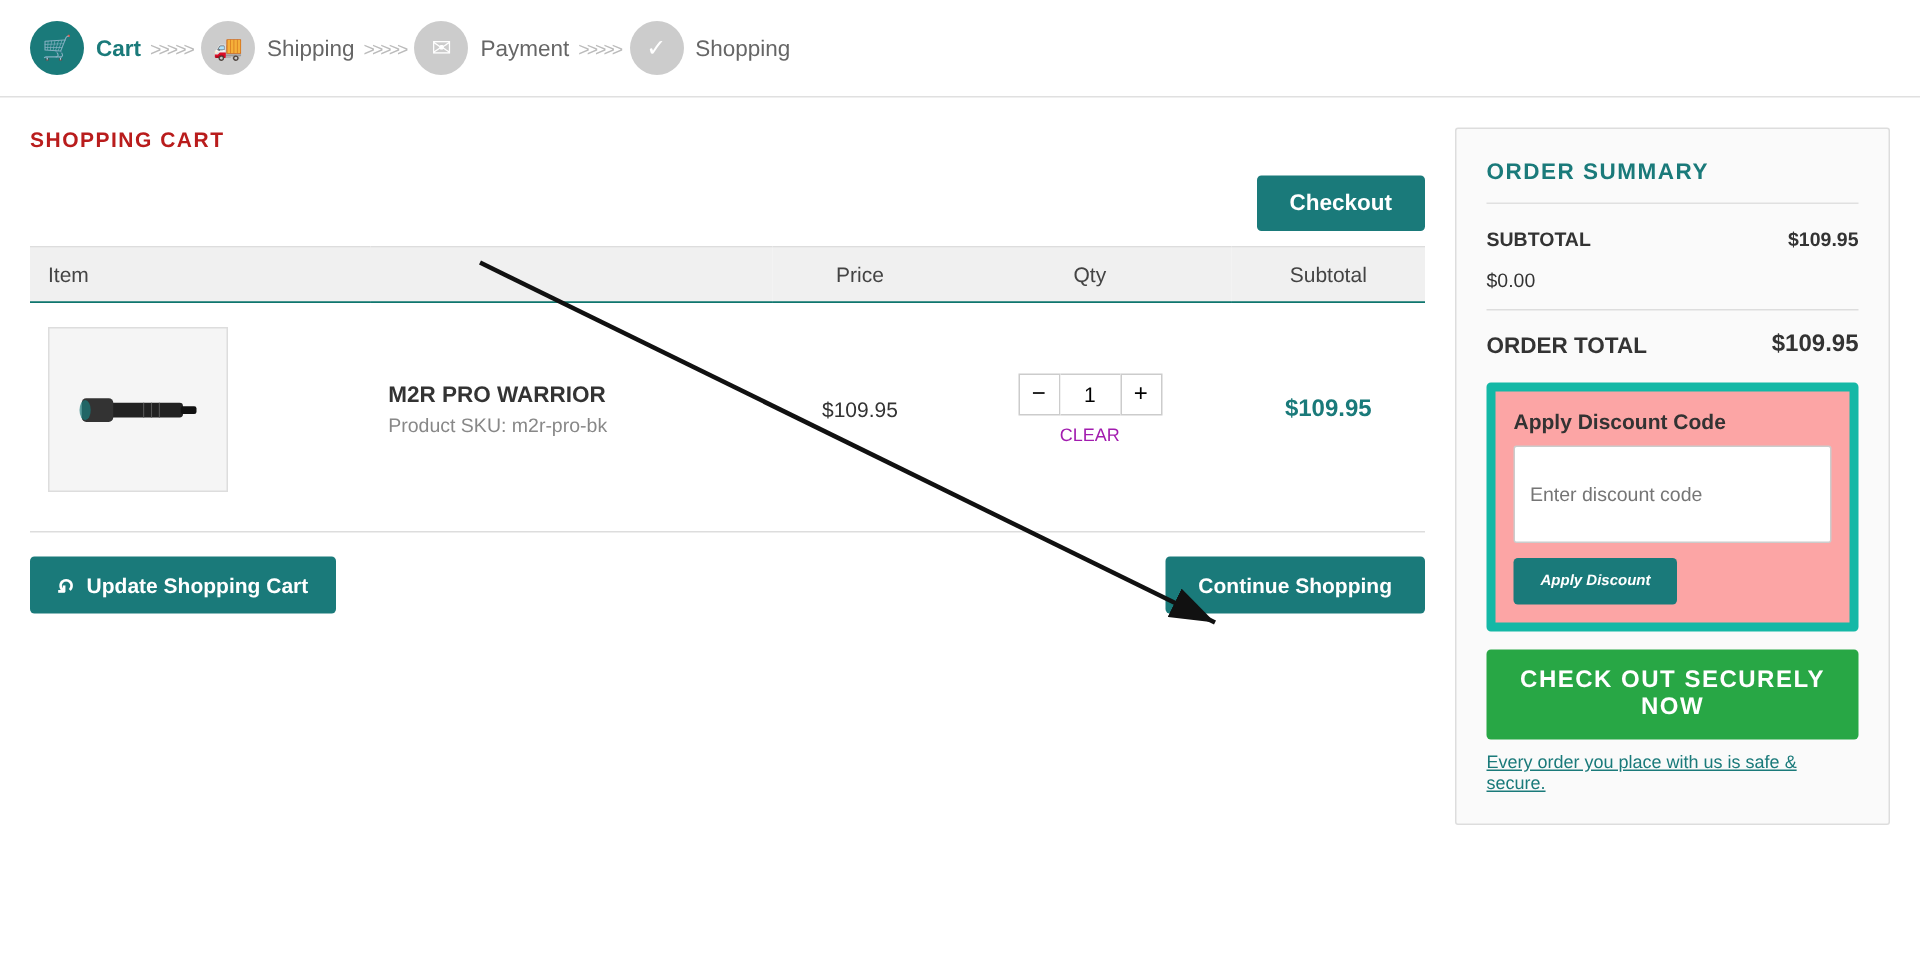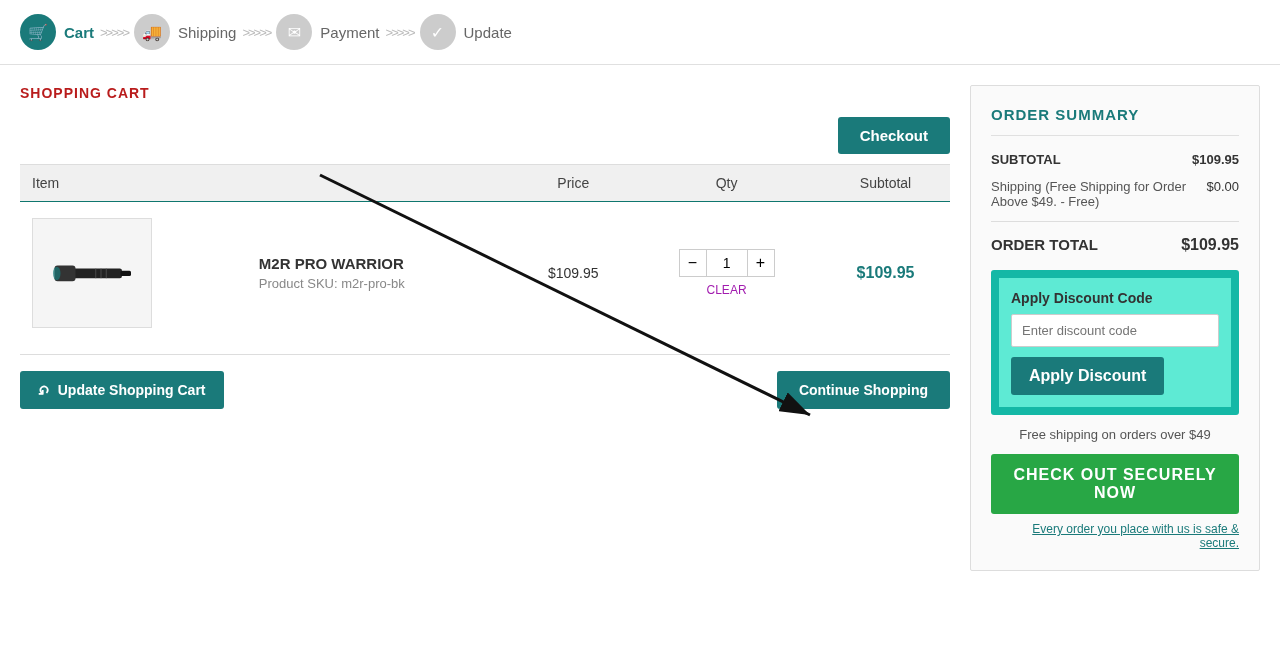--- a/index.html
+++ b/index.html
@@ -213,69 +213,70 @@
     .summary-row .label { color: #555; flex: 1; }
     .summary-row .label.bold { font-weight: bold; text-transform: uppercase; font-size: 13px; color: #333; }
     .summary-row .value { font-weight: bold; color: #333; white-space: nowrap; }
     .summary-row .value.muted { font-weight: normal; }
     .summary-divider {
       border: none; border-top: 1px solid #ddd; margin: 10px 0;
     }
     .order-total-row {
       display: flex;
       justify-content: space-between;
-      align-items: flex-start;
+      align-items: center;
       margin-bottom: 16px;
       padding-top: 4px;
     }
     .order-total-label {
       font-size: 15px;
       font-weight: bold;
       text-transform: uppercase;
       color: #333;
     }
     .order-total-value {
       font-size: 16px;
       font-weight: bold;
       color: #333;
     }
 
     
     .discount-box {
-      border: 8px solid #14b8a6;
+      border: 6px solid #14b8a6;
       border-radius: 3px;
       padding: 12px;
       margin-bottom: 12px;
-      background: #5eead4;
+      background: #fca5a5;
     }
     .discount-title {
       font-weight: bold;
       font-size: 14px;
       color: #333;
       margin-bottom: 8px;
     }
     .discount-input {
       width: 100%;
       border: 1px solid #ccc;
-      padding: 8px 10px;
+      padding: 24px 10px;
       font-size: 13px;
       border-radius: 2px;
       color: #aaa;
       outline: none;
     }
     .btn-apply-discount {
       background: #1a7a7a;
       color: #fff;
       border: none;
       padding: 10px 18px;
-      font-size: 16px;
+      font-size: 10px;
       font-weight: bold;
       cursor: pointer;
       border-radius: 3px;
       margin-top: 10px;
+      font-style: italic;
     }
 
     .free-shipping-note {
       text-align: center;
       font-size: 13px;
       color: #555;
       margin: 12px 0;
     }
 
     .btn-checkout-secure {
@@ -286,21 +287,21 @@
       padding: 12px 10px;
       font-size: 16px;
       font-weight: bold;
       cursor: pointer;
       border-radius: 3px;
       letter-spacing: 1px;
       text-transform: uppercase;
       margin-bottom: 8px;
     }
     .secure-note {
-      text-align: right;
+      text-align: left;
       font-size: 12px;
       color: #1a7a7a;
       text-decoration: underline;
       cursor: pointer;
     }
 
     
     .page-wrapper {
       position: relative;
     }
@@ -330,21 +331,21 @@
       <span>Shipping</span>
     </div>
     <span class="step-arrow">&gt;&gt;&gt;&gt;&gt;</span>
     <div class="step">
       <div class="step-icon">✉</div>
       <span>Payment</span>
     </div>
     <span class="step-arrow">&gt;&gt;&gt;&gt;&gt;</span>
     <div class="step">
       <div class="step-icon">✓</div>
-      <span>Update</span>
+      <span>Shopping</span>
     </div>
   </div>
 
   <svg class="arrow-svg" viewBox="0 0 860 380" xmlns="http://www.w3.org/2000/svg">
     <defs>
       <marker id="arrowhead" markerWidth="10" markerHeight="7" refX="10" refY="3.5" orient="auto">
         <polygon points="0 0, 10 3.5, 0 7" fill="#111"></polygon>
       </marker>
     </defs>
     <line x1="300" y1="80" x2="790" y2="320" stroke="#111" stroke-width="3" marker-end="url(#arrowhead)"></line>
@@ -427,38 +428,36 @@
 
     <div class="order-summary">
       <div class="summary-title">ORDER SUMMARY</div>
 
       <div class="summary-row">
         <span class="label bold">SUBTOTAL</span>
         <span class="value">$109.95</span>
       </div>
 
       <div class="summary-row">
-        <span class="label">Shipping (Free Shipping for Order Above $49. - Free)</span>
         <span class="value muted">$0.00</span>
       </div>
 
       <hr class="summary-divider">
 
       <div class="order-total-row">
         <span class="order-total-label">ORDER TOTAL</span>
         <span class="order-total-value">$109.95</span>
       </div>
 
       
       <div class="discount-box">
         <div class="discount-title">Apply Discount Code</div>
         <input class="discount-input" type="text" placeholder="Enter discount code" style="">
         <button class="btn-apply-discount">Apply Discount</button>
       </div>
 
-      <div class="free-shipping-note">Free shipping on orders over $49</div>
 
       <button class="btn-checkout-secure">CHECK OUT SECURELY NOW</button>
 
       <div class="secure-note">Every order you place with us is safe &amp; secure.</div>
     </div>
   </div>
 </div>
 
 </body></html>

